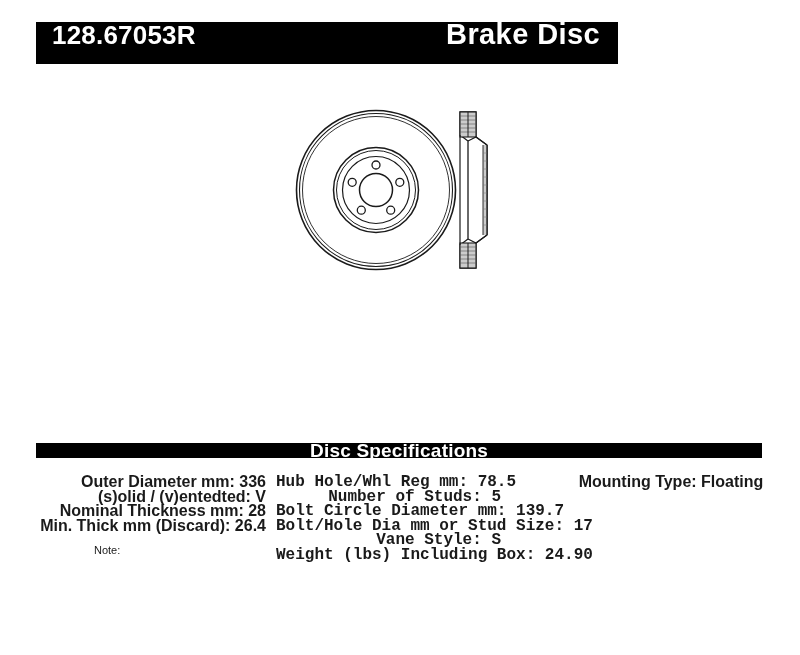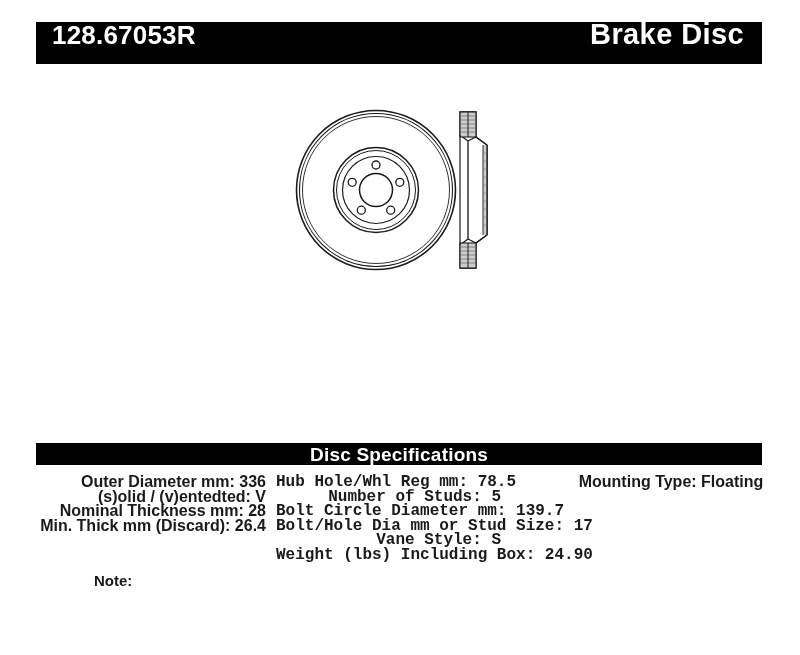--- a/index.html
+++ b/index.html
@@ -21,21 +21,21 @@
     left: 0; top: 0;
     width: 800px;
     height: 655px;
   }
 
   
   .header-bar {
     position: absolute;
     left: 36px;
     top: 22px;
-    width: 726px;
+    width: 582px;
     height: 42px;
     background: #000000;
     display: flex;
     align-items: center;
     justify-content: space-between;
     box-sizing: border-box;
     padding: 0 18px 17px 16px;
   }
   .header-partnum {
     color: #ffffff;
@@ -63,21 +63,21 @@
   .drawing-area svg {
     display: block;
   }
 
   
   .spec-bar {
     position: absolute;
     left: 36px;
     top: 443px;
     width: 726px;
-    height: 22px;
+    height: 15px;
     background: #000000;
     display: flex;
     align-items: center;
     justify-content: center;
   }
   .spec-bar-title {
     color: #ffffff;
     font-size: 19px;
     font-weight: bold;
     letter-spacing: 0.2px;
@@ -105,23 +105,23 @@
     font-weight: bold;
     line-height: 14.6px;
     white-space: nowrap;
     color: #1a1a1a;
   }
 
   
   .note-row {
     position: absolute;
     left: 94px;
-    top: 572px;
-    font-size: 15px;
-    font-weight: bold;
+    top: 544px;
+    font-size: 11px;
+    font-weight: normal;
     color: #1a1a1a;
   }
 </style>
 </head>
 <body>
 
 <div id="page">
 
   <div class="header-bar">
     <span class="header-partnum">128.67053R</span>

